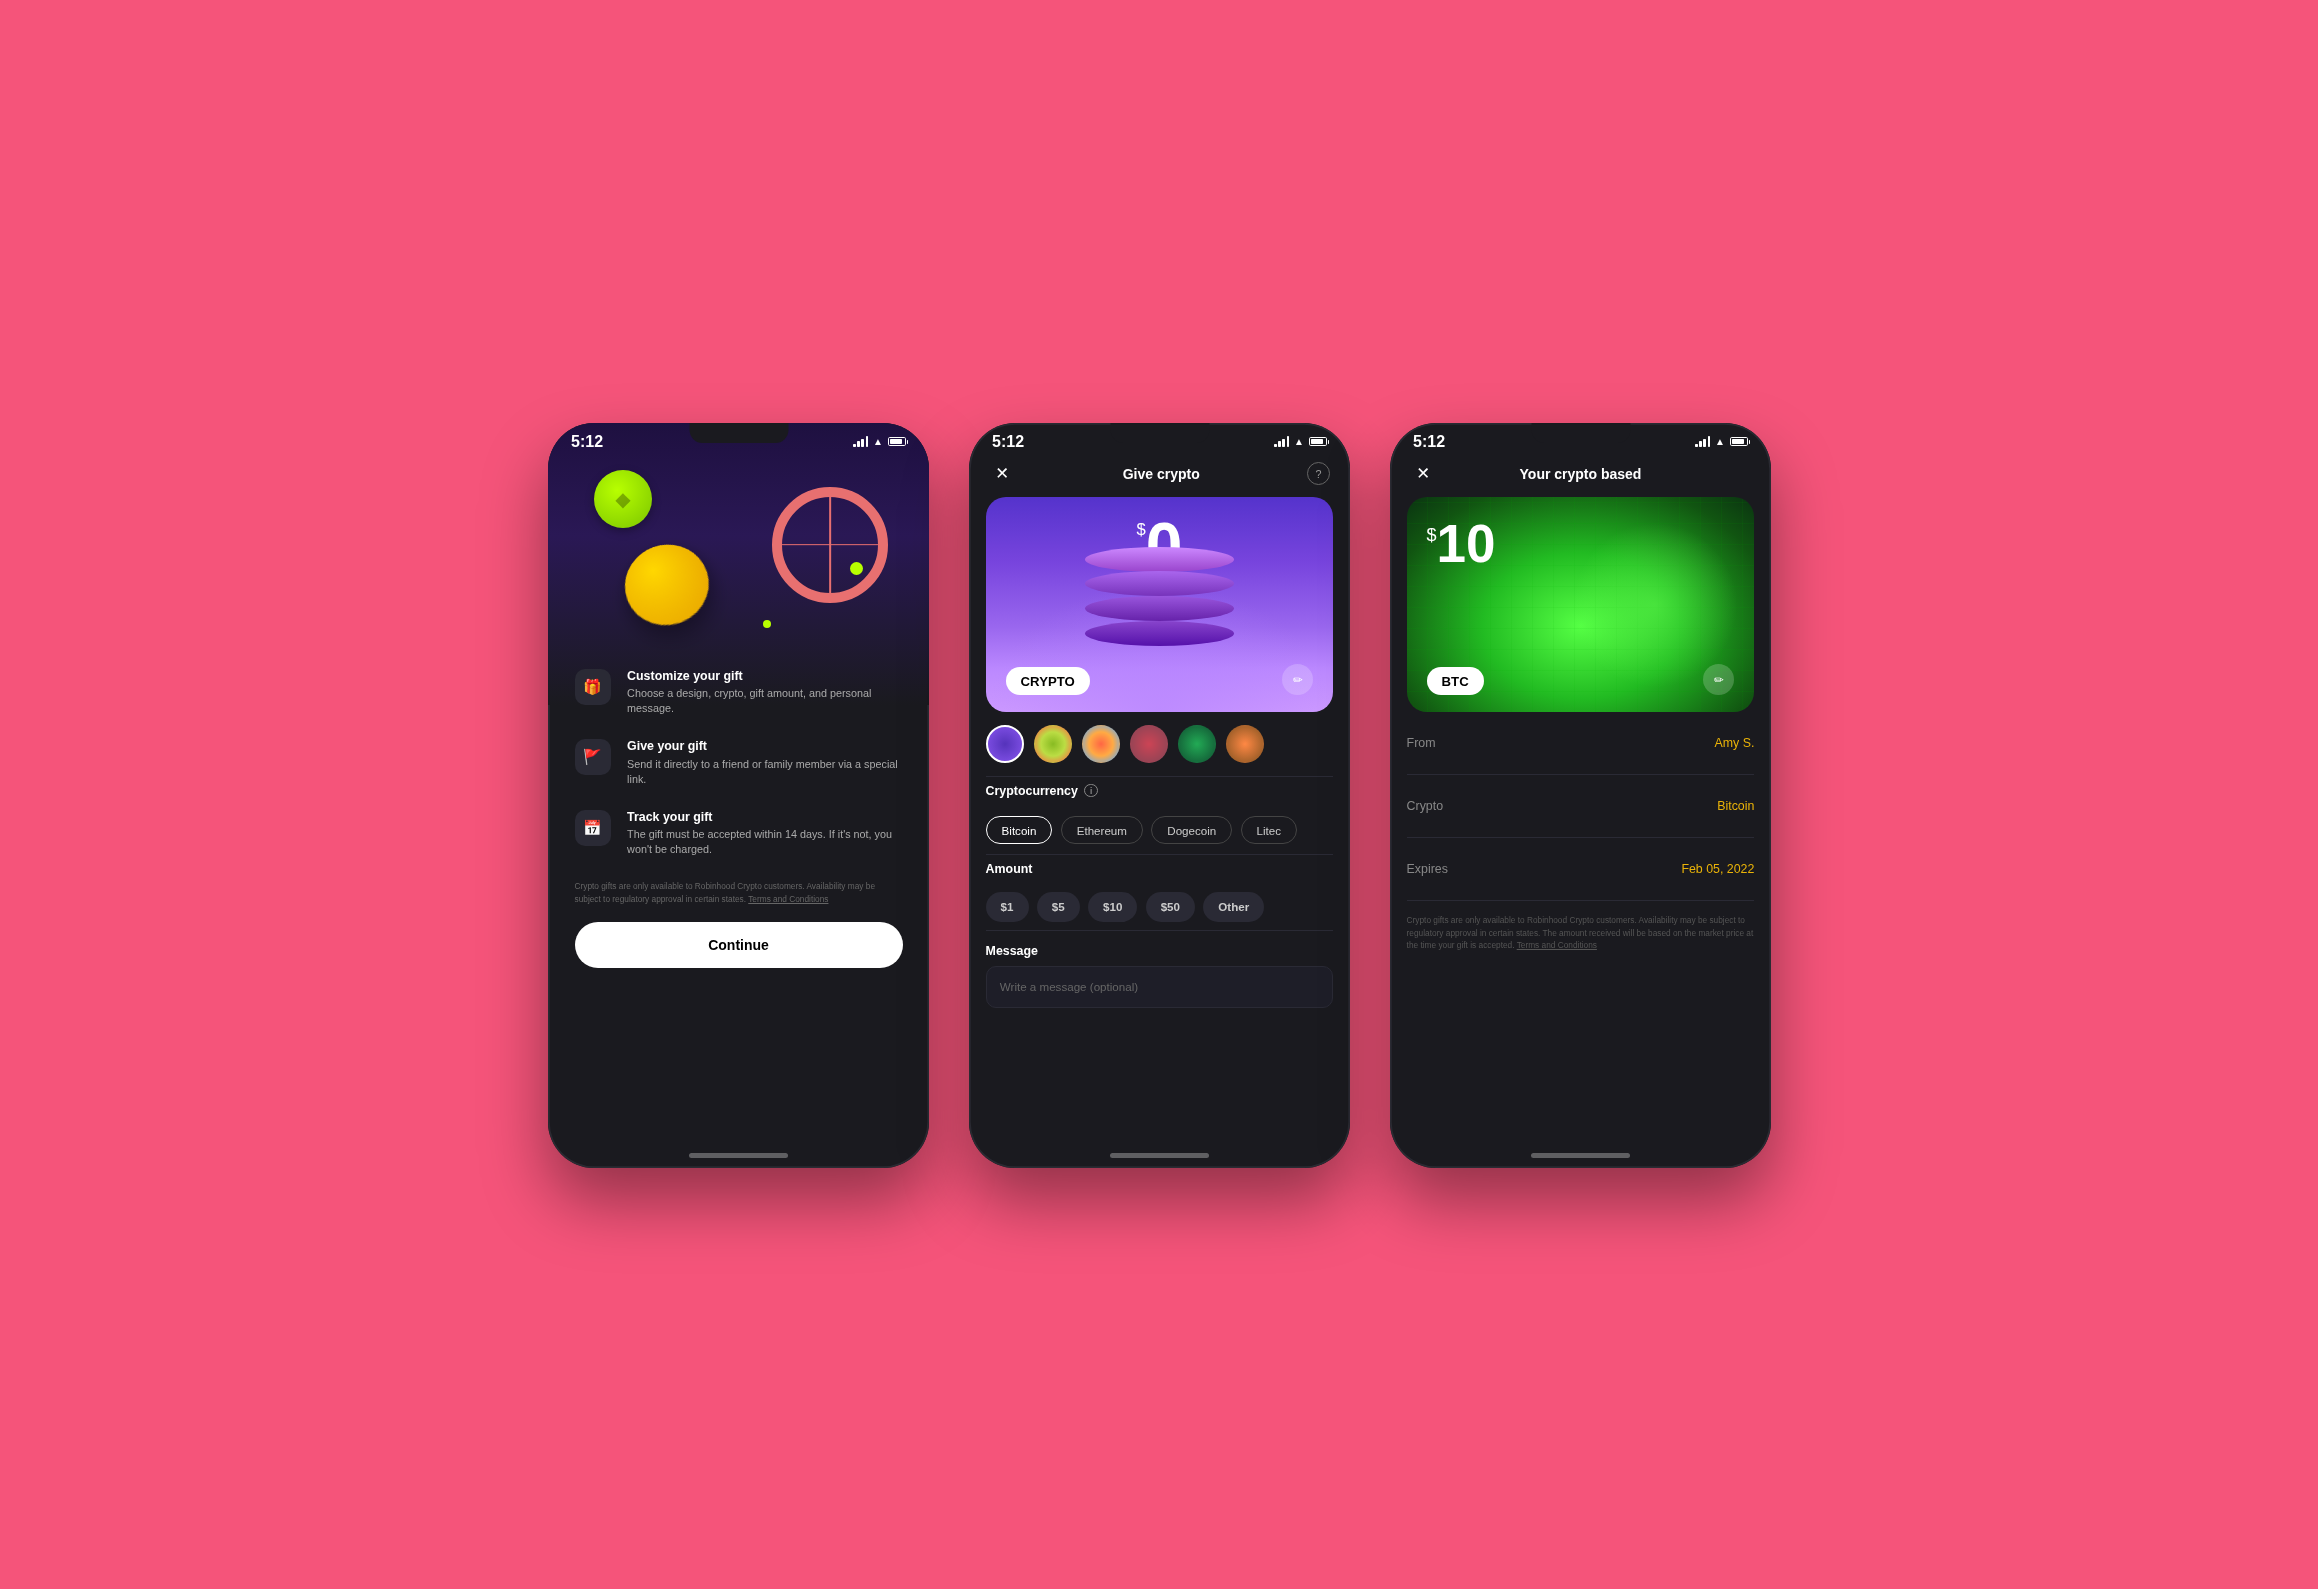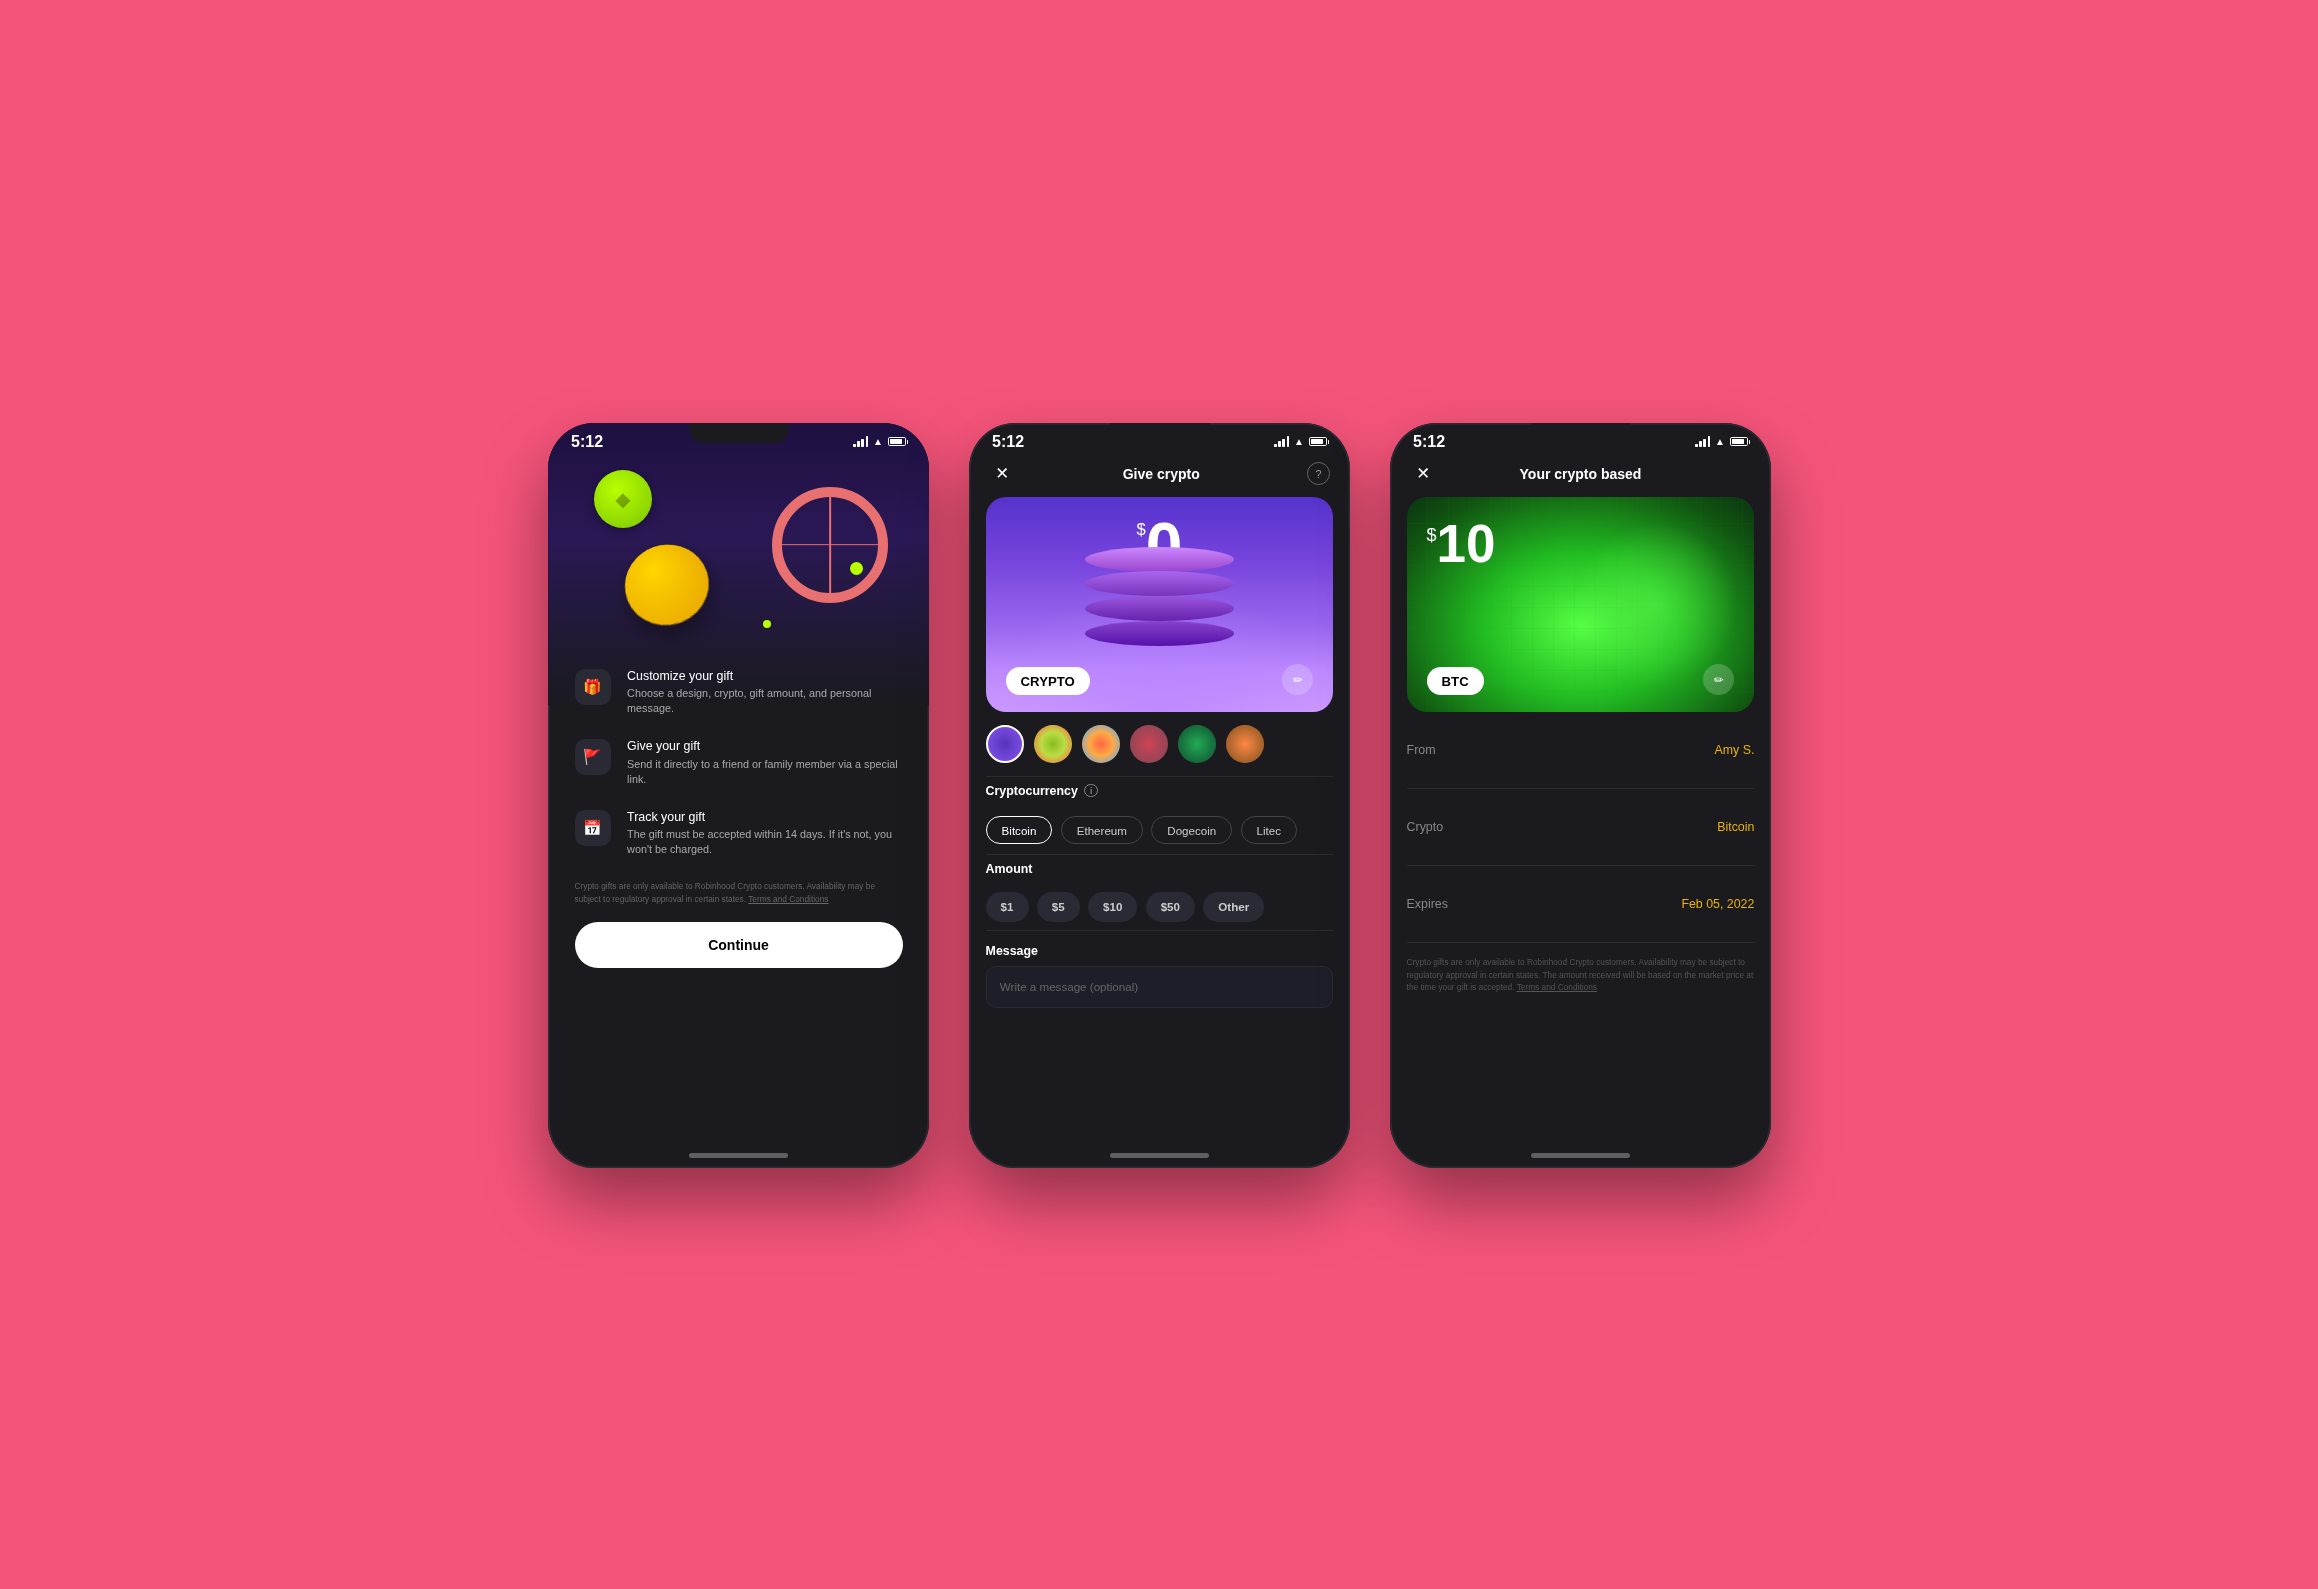--- a/index.html
+++ b/index.html
@@ -241,21 +241,21 @@
       border-radius: 10px;
       display: flex;
       align-items: center;
       justify-content: center;
       flex-shrink: 0;
       font-size: 15px;
     }
 
     .feature-text h3 {
       font-size: 12.4px;
-      font-weight: 400;
+      font-weight: 700;
       color: white;
       margin-bottom: 3.3px;
     }
 
     .feature-text p {
       font-size: 10.8px;
       color: #aaa;
       line-height: 1.4;
     }
 
@@ -604,21 +604,21 @@
     .gift-details {
       padding: 0 16.6px;
       flex: 1;
       overflow-y: auto;
     }
 
     .detail-row {
       display: flex;
       justify-content: space-between;
       align-items: center;
-      padding: 31px 0;
+      padding: 24px 0;
       border-bottom: 0.8px solid #2a2a35;
     }
 
     .detail-label {
       font-size: 12.4px;
       color: #888;
     }
 
     .detail-value {
       font-size: 12.4px;

